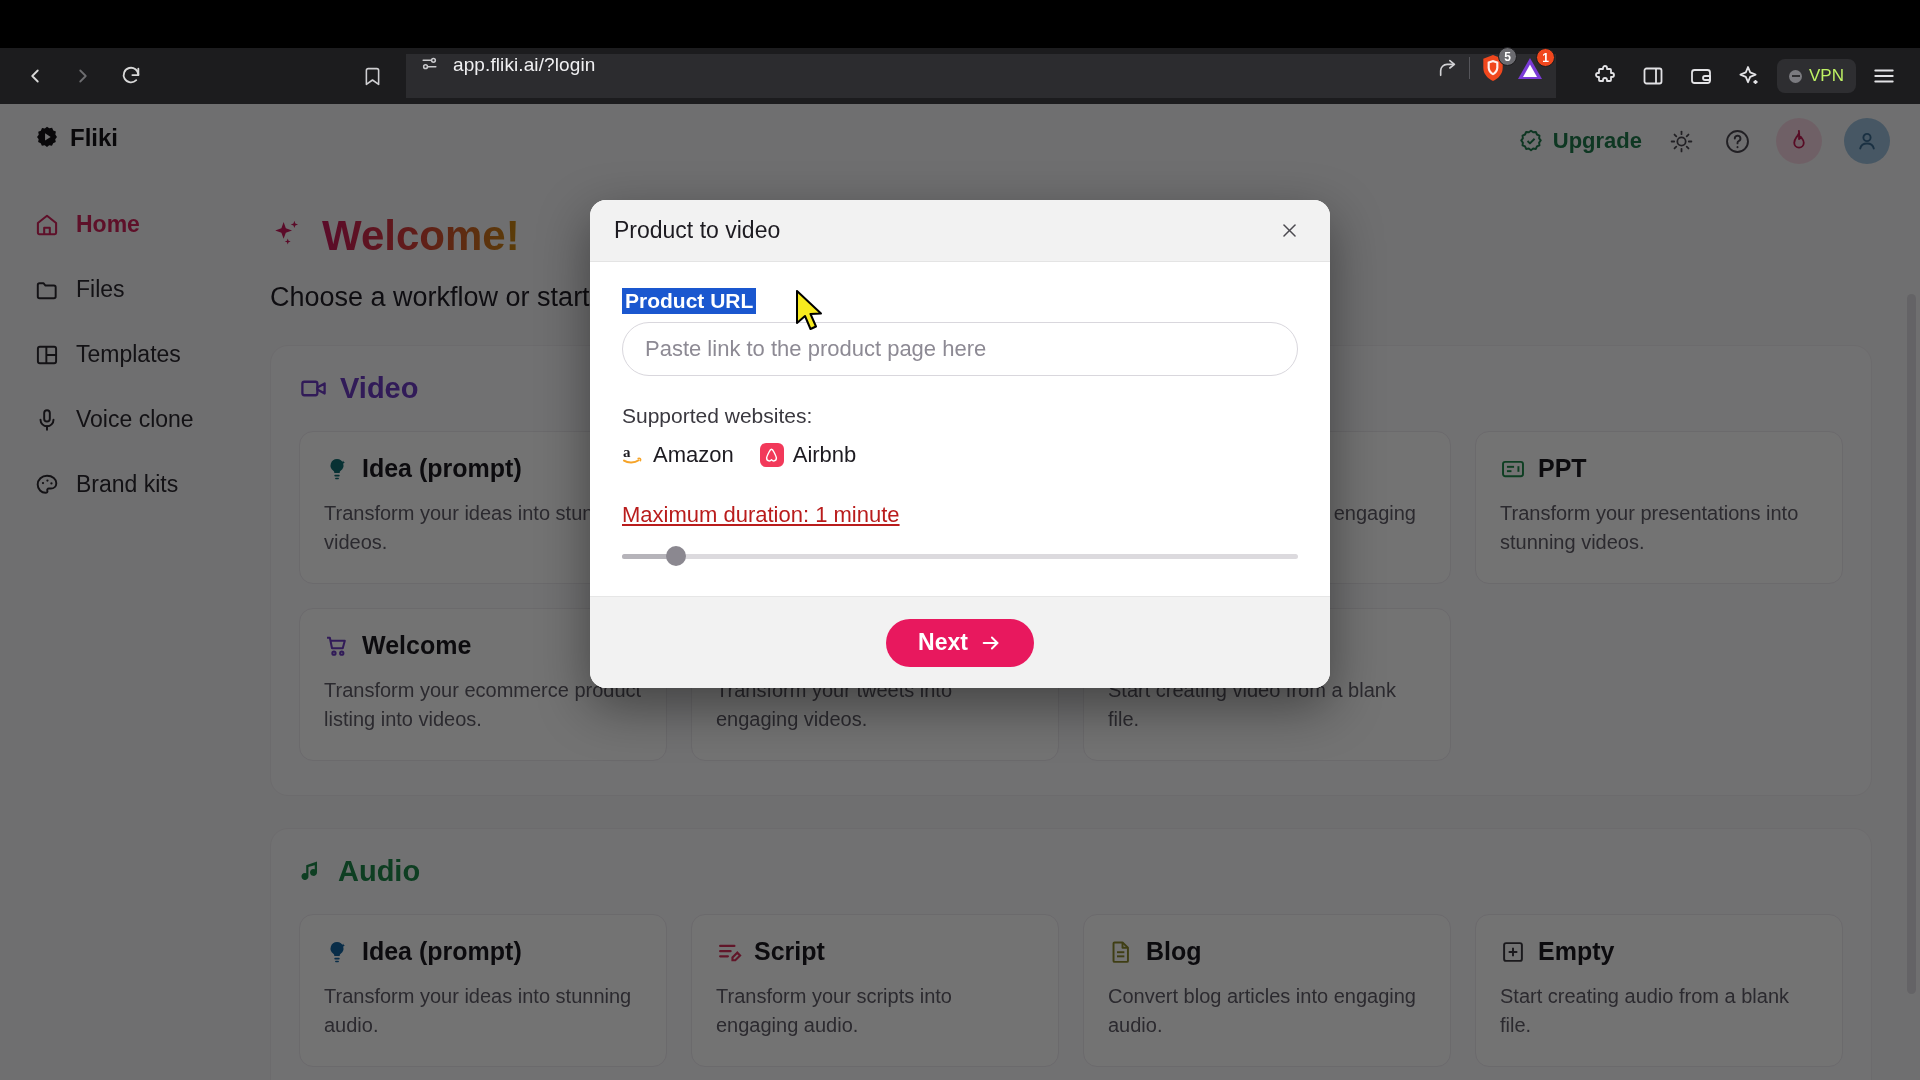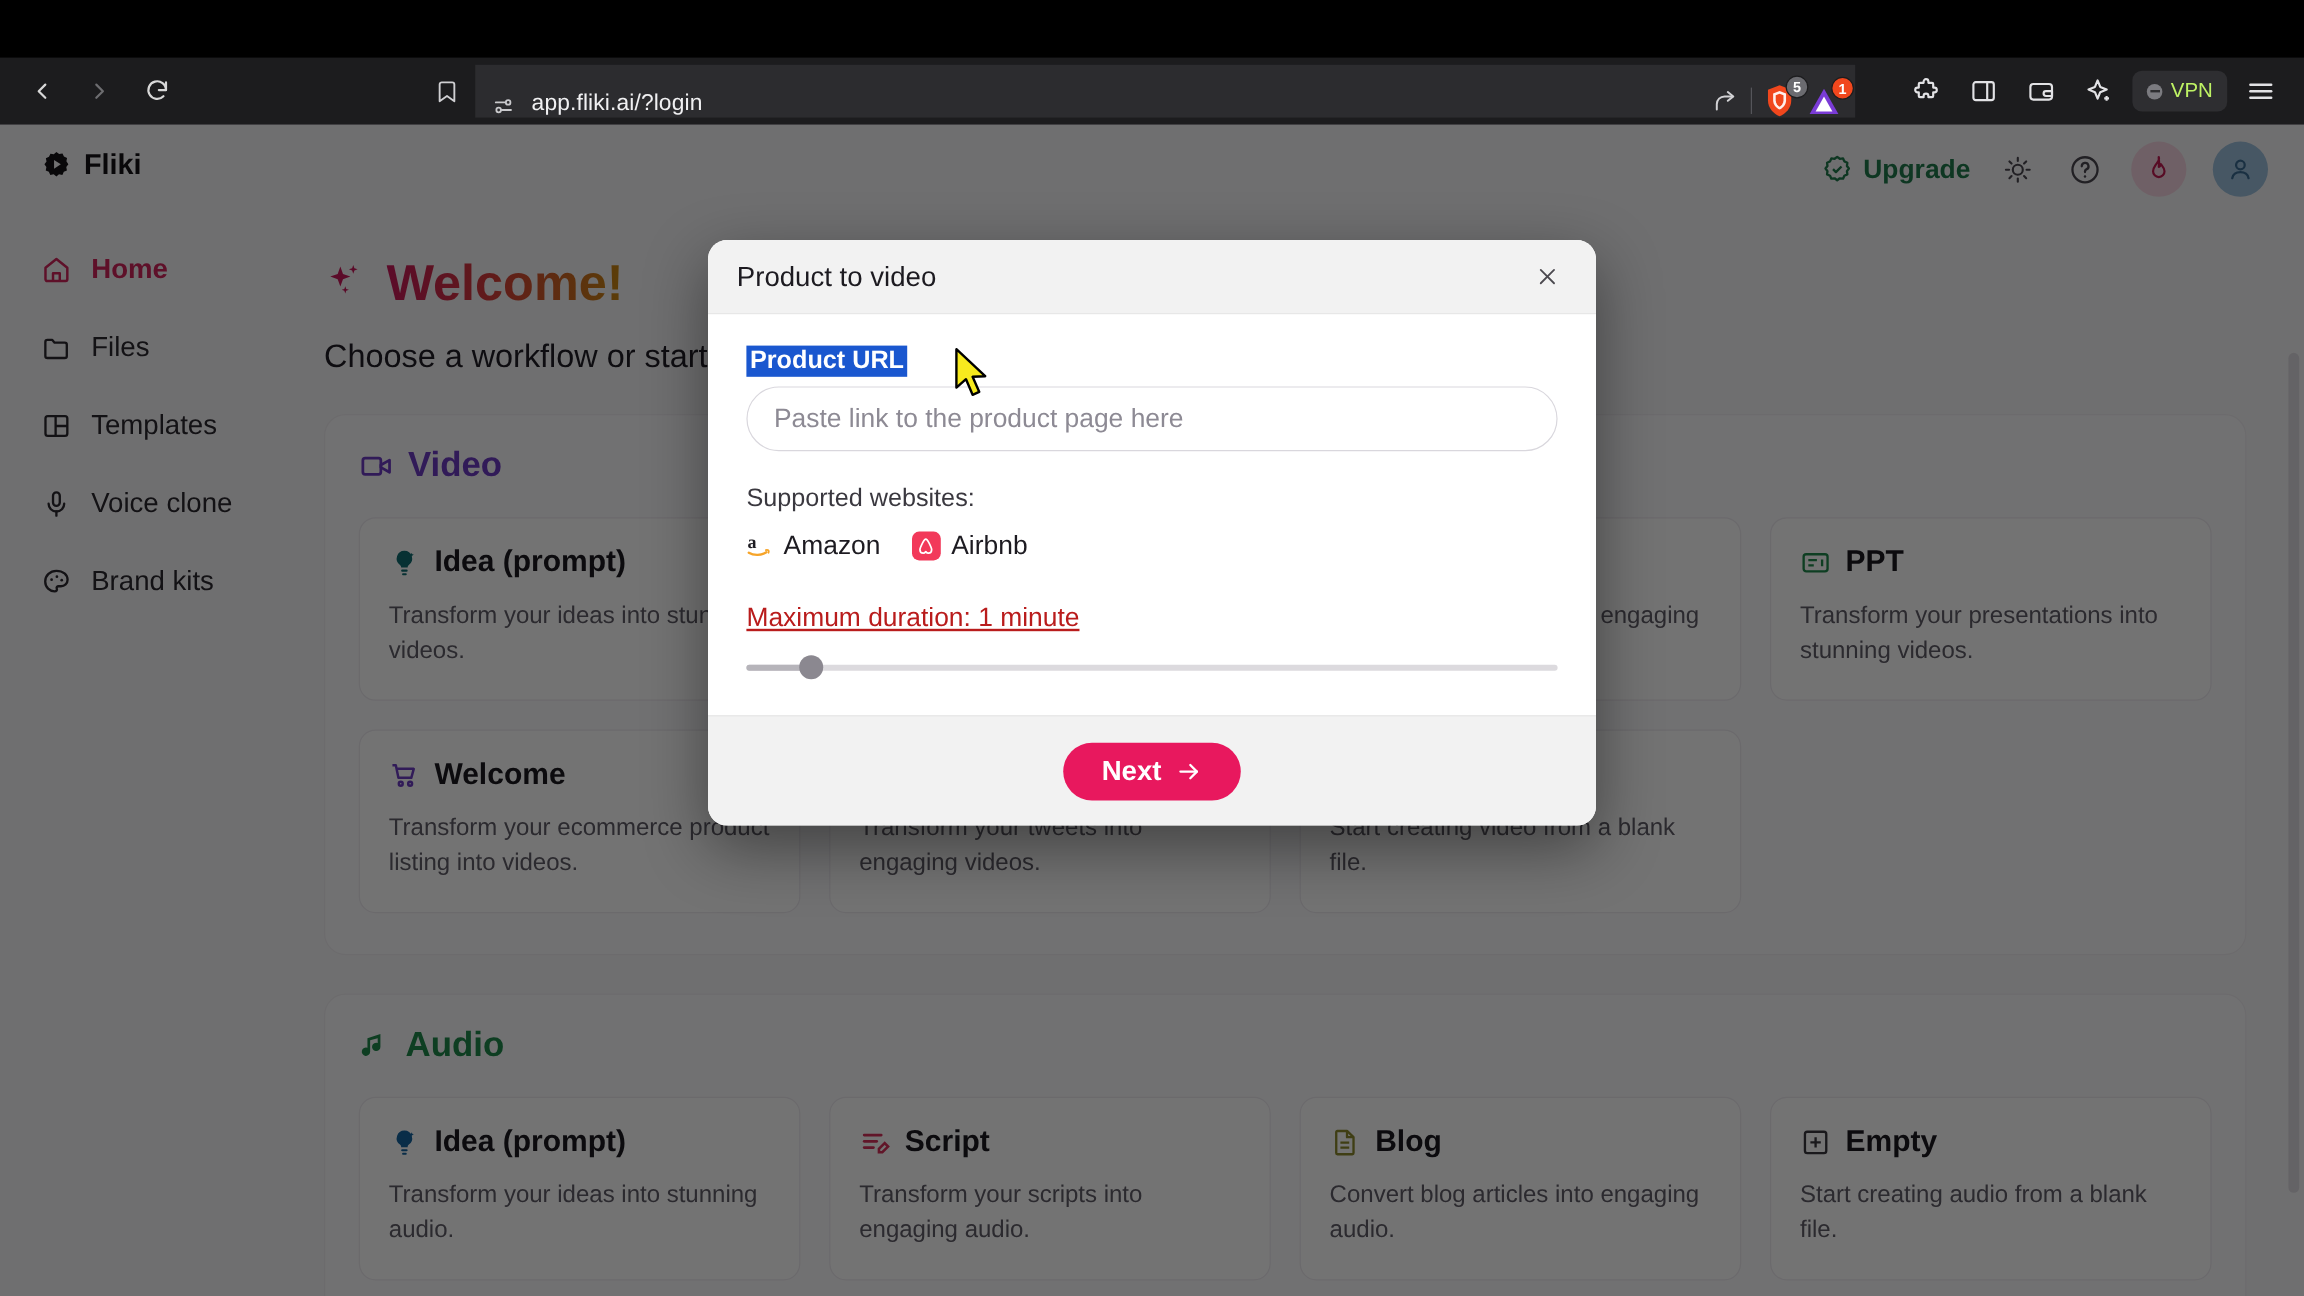--- a/index.html
+++ b/index.html
@@ -19,22 +19,22 @@
   .nav-btns { display: flex; align-items: center; gap: 6px; margin-left: 14px; }
   .nav-btn {
     width: 42px; height: 42px; border-radius: 8px; display: flex;
     align-items: center; justify-content: center; color: #d8d8d8;
   }
   .nav-btn svg { display:block; }
   .nav-btn.dim { color: #6d6d70; }
   .bookmark-btn { margin-left: 200px; width: 40px; height: 40px;
     display:flex; align-items:center; justify-content:center; color:#cfcfd2; }
   .urlbar {
-    margin-left: 4px; width: 1150px; height: 44px; border-radius: 0;
-    background: #2c2c2f; display: flex; align-items: flex-end; padding: 0 14px;
+    margin-left: 14px; width: 1150px; height: 44px; border-radius: 0;
+    background: #2c2c2f; display: flex; align-items: flex-start; padding: 0 14px;
     position: relative;
   }
   .urlbar .perm-icon { color: #c9c9cc; display:flex; margin-right: 14px; }
   .url-text { color: #f0f0f2; font-size: 19px; letter-spacing: .1px; }
   .urlbar-right { position: absolute; right: 12px; display: flex; align-items: center; gap: 10px; }
   .share-ico { color: #d2d2d5; display:flex; }
   .vdiv { width: 1px; height: 22px; background: #55555a; }
   .badge-wrap { position: relative; display: flex; align-items: center; }
   .count-badge {
     position: absolute; top: -7px; right: -11px;

